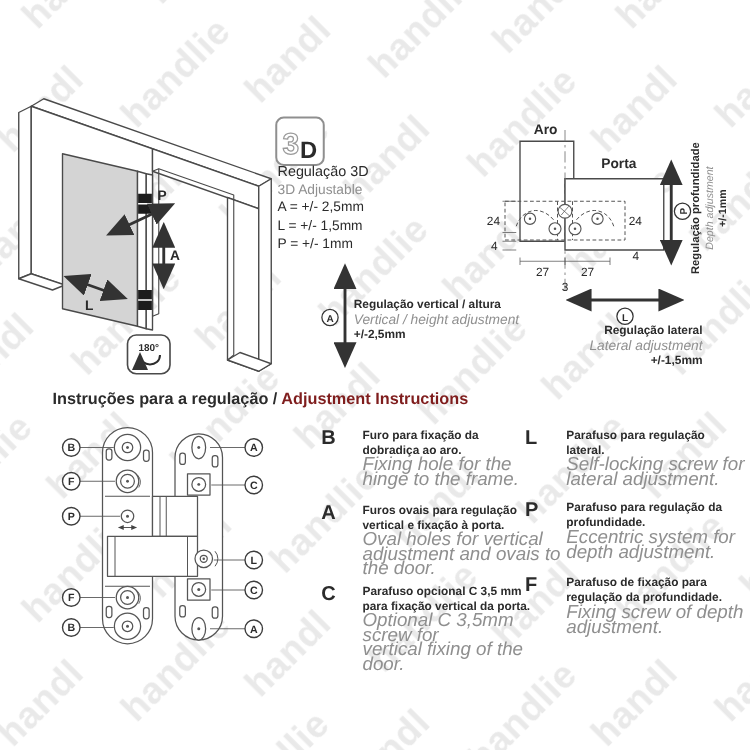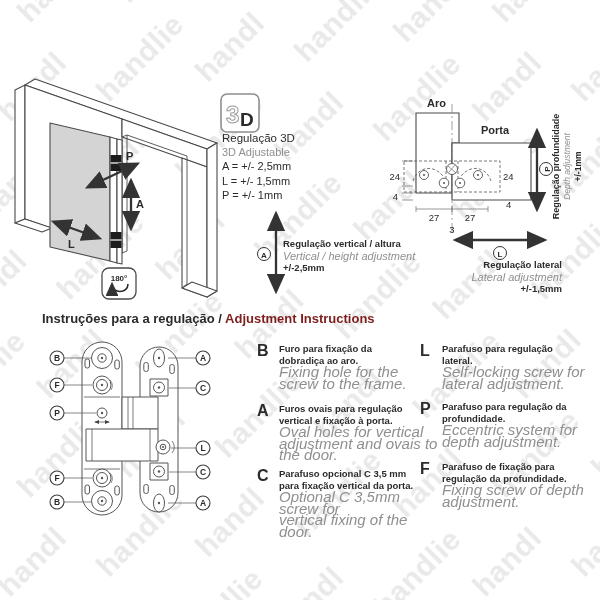--- a/index.html
+++ b/index.html
@@ -29,21 +29,21 @@
   #depth-block .adj-en{font-size:8.5px;line-height:11px;}
   #depth-block .adj-mm{font-size:8.5px;line-height:11px;}
   
   #heading{left:42px;top:311px;font-size:13px;}
   #heading .h-pt{font-weight:bold;color:#2b2b2b;}
   #heading .h-sep{font-weight:bold;color:#2b2b2b;}
   #heading .h-en{font-weight:bold;color:#7f1d1d;}
   
   .li{position:absolute;display:flex;gap:7px;}
   .li-letter{font-weight:bold;font-size:16px;line-height:15px;color:#2b2b2b;width:15px;}
-  .li-text{width:160px;}
+  .li-text{width:160px;margin-left:11px;}
   .lt-pt{display:block;font-weight:bold;font-size:9.5px;line-height:11.5px;color:#2b2b2b;}
   .lt-en{display:block;font-style:italic;font-size:15px;line-height:11.5px;color:#8f8f8f;}
 </style>
 </head>
 <body>
 
 <div id="canvas">
 
   <svg width="600" height="600" aria-hidden="true">
     <defs>
@@ -300,21 +300,21 @@
   <div class="abs nw" id="heading">
     <span class="h-pt">Instruções para a regulação</span><span class="h-sep"> / </span><span class="h-en">Adjustment Instructions</span>
   </div>
 
   <div class="li" style="left:257px;top:343px;">
     <div class="li-letter">B</div>
     <div class="li-text">
       <span class="lt-pt">Furo para fixação da</span>
       <span class="lt-pt">dobradiça ao aro.</span>
       <span class="lt-en">Fixing hole for the</span>
-      <span class="lt-en">screw to the frame.</span>
+      <span class="lt-en">hinge to the frame.</span>
     </div>
   </div>
   <div class="li" style="left:257px;top:403px;">
     <div class="li-letter">A</div>
     <div class="li-text">
       <span class="lt-pt">Furos ovais para regulação</span>
       <span class="lt-pt">vertical e fixação à porta.</span>
       <span class="lt-en">Oval holes for vertical</span>
       <span class="lt-en">adjustment and ovais to</span>
       <span class="lt-en">the door.</span>

